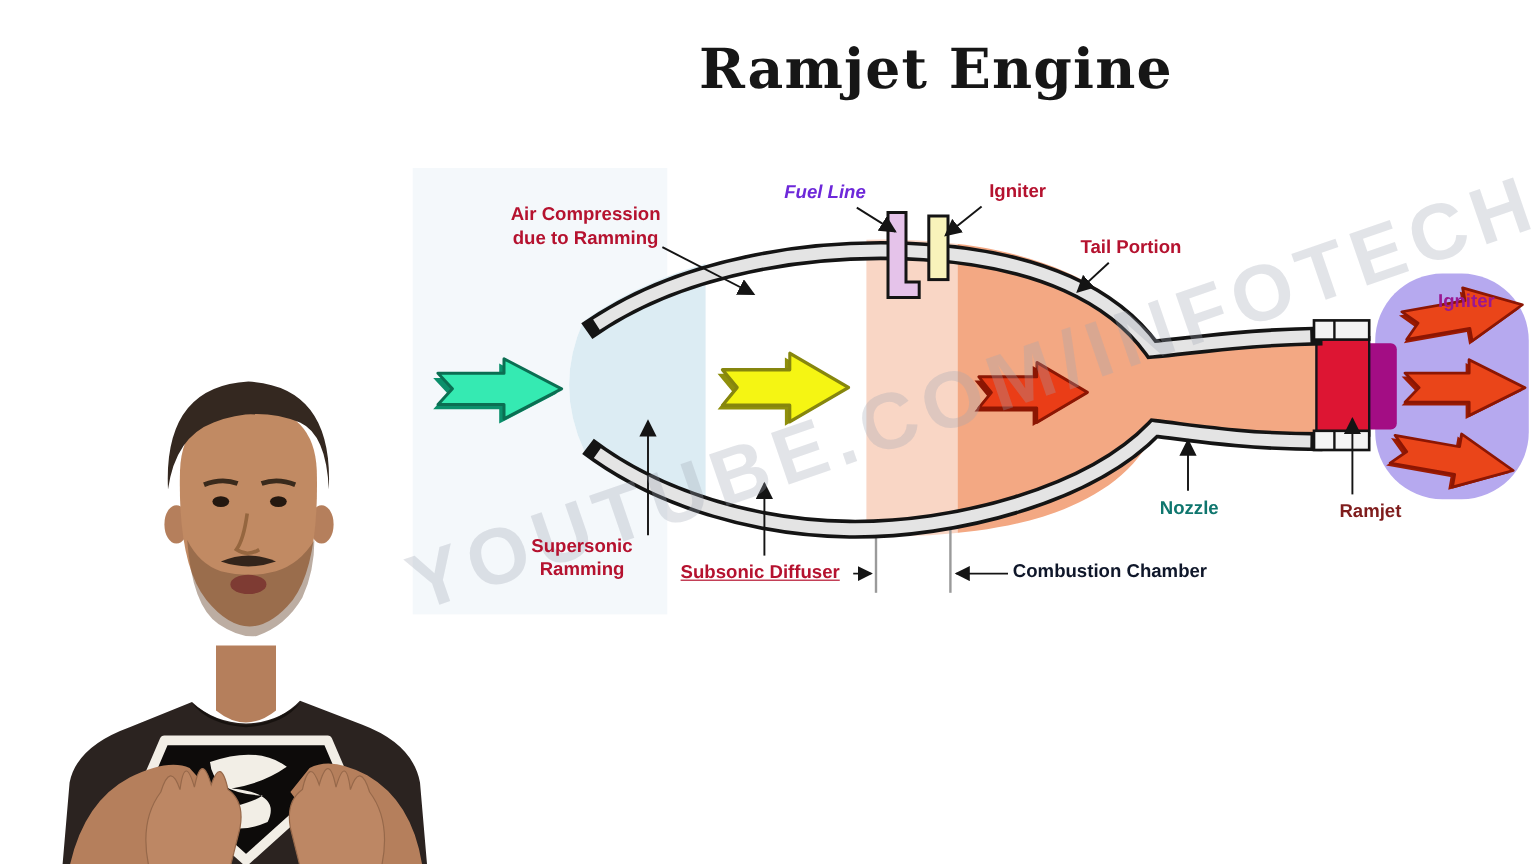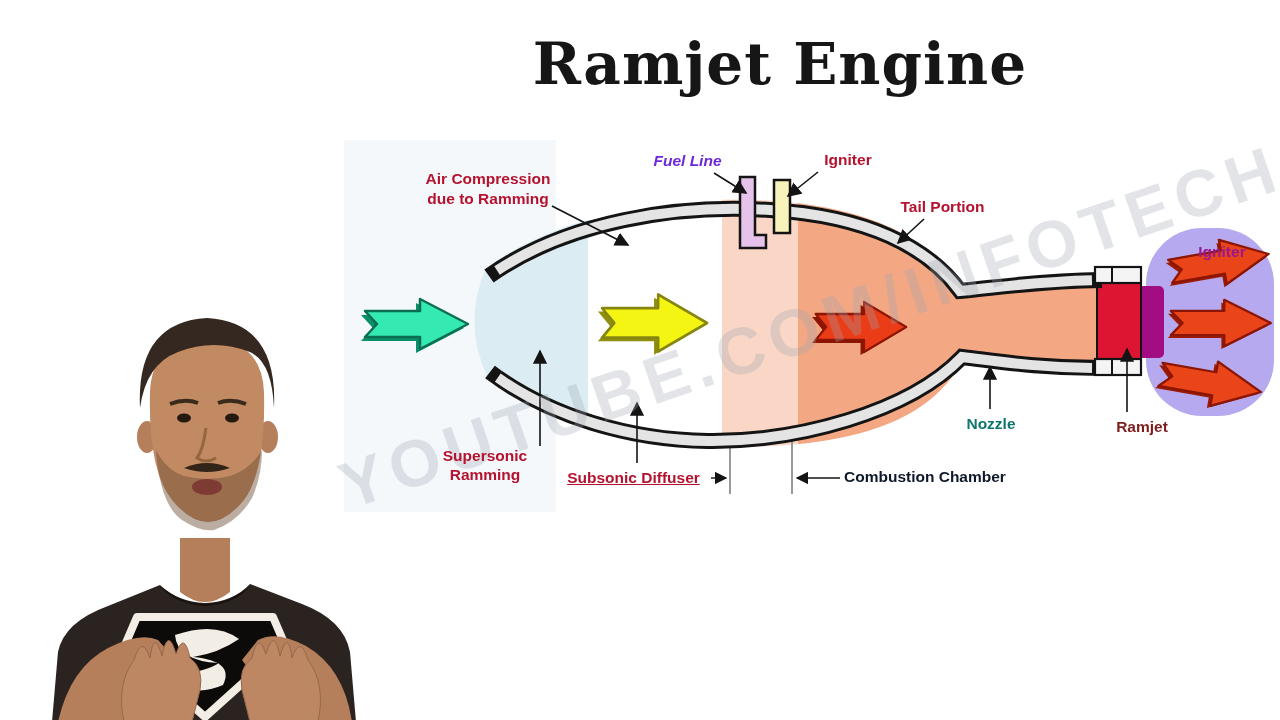--- a/index.html
+++ b/index.html
@@ -2,21 +2,21 @@
 <html><head>
 <meta charset="utf-8">
 <style>
   * { margin:0; padding:0; box-sizing:border-box; }
   html,body { width:1280px; height:720px; }
   body { font-family:"Liberation Sans", sans-serif; background:#ffffff; }
   .stage { position:relative; width:1280px; height:720px; background:#ffffff; overflow:hidden; }
 
   .slide-title {
     position:absolute; left:500px; top:30px; width:560px; z-index:3;
-    font-family:"DejaVu Serif", serif; font-weight:700; font-size:58px;
+    font-family:"DejaVu Serif", serif; font-weight:700; font-size:46px;
     letter-spacing:1px; text-align:center;
   }
 
   .diagram-svg { position:absolute; left:0; top:0; z-index:1; }
   .presenter-svg { position:absolute; left:0; top:0; z-index:4; }
 
   .watermark {
     position:absolute; left:330px; top:452px; z-index:2;
     font-size:66px; font-weight:700; letter-spacing:7px; white-space:nowrap;
     transform:rotate(-19deg); transform-origin:0 0; pointer-events:none;

